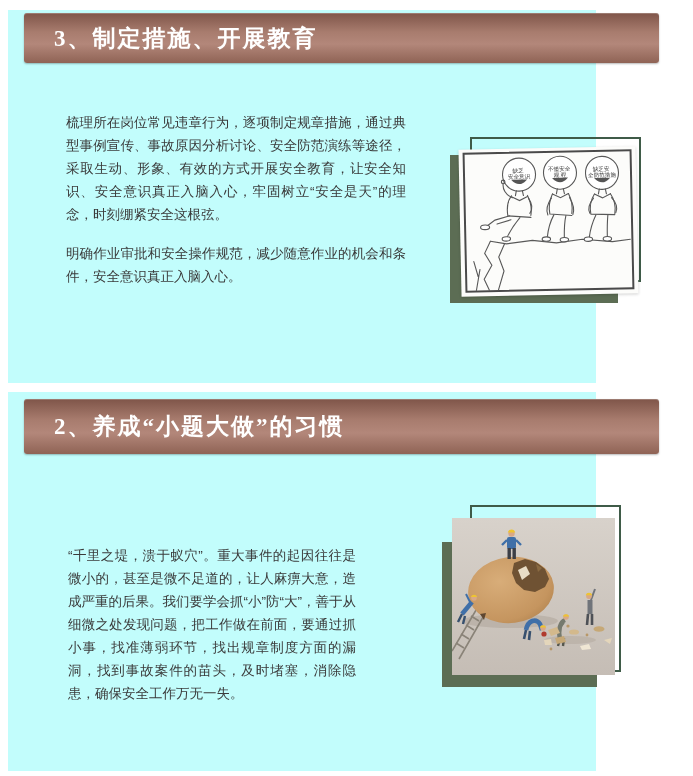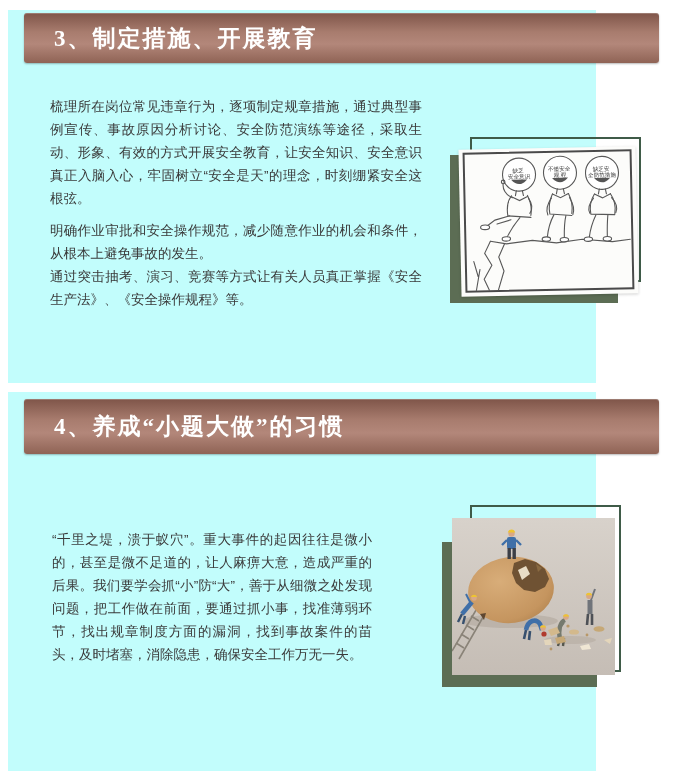--- a/index.html
+++ b/index.html
@@ -16,21 +16,21 @@
     box-shadow:inset 0 1px 0 rgba(255,255,255,.22), 0 1px 2px rgba(0,0,0,.28);
     color:#ffffff;display:flex;align-items:center;
     font-family:"Liberation Serif",serif;font-weight:bold;font-size:23px;letter-spacing:2px;
   }
   .panel-1 .header-bar{top:3px;height:50px;}
   .panel-2 .header-bar{top:7px;height:55px;}
   .header-bar span{padding-left:30px;white-space:nowrap;}
   .text-block{position:absolute;color:#3a3a3a;font-size:13.5px;line-height:23px;text-align:justify;}
   .panel-1 .text-block{left:42px;top:85px;width:372px;}
   .panel-2 .text-block{left:44px;top:136px;width:320px;}
-  .text-block p{margin:0;}
+  .text-block p{margin:16px;}
   .panel-1 .text-block p.first{margin-bottom:9px;}
   .art{position:absolute;}
   .art-1{left:442px;top:127px;width:193px;height:166px;}
   .art-2{left:432px;top:113px;width:185px;height:185px;}
   .outline-frame{position:absolute;border:2px solid #3f5b48;box-sizing:border-box;}
   .art-1 .outline-frame{left:20px;top:0;width:171px;height:145px;}
   .art-2 .outline-frame{left:30px;top:0;width:151px;height:167px;}
   .olive-square{position:absolute;background:#5c6d54;}
   .art-1 .olive-square{left:0;top:18px;width:168px;height:148px;}
   .art-2 .olive-square{left:2px;top:37px;width:155px;height:145px;}
@@ -44,22 +44,21 @@
 </style>
 </head>
 <body>
 
 <div class="panel panel-1">
   <div class="header-bar">
     <span>3、制定措施、开展教育</span>
   </div>
   <div class="text-block">
     <p class="first">梳理所在岗位常见违章行为，逐项制定规章措施，通过典型事例宣传、事故原因分析讨论、安全防范演练等途径，采取生动、形象、有效的方式开展安全教育，让安全知识、安全意识真正入脑入心，牢固树立“安全是天”的理念，时刻绷紧安全这根弦。</p>
-    <p>明确作业审批和安全操作规范，减少随意作业的机会和条件，从根本上避免事故的发生。</p>
-    <p>通过突击抽考、演习、竞赛等方式让有关人员真正掌握《安全生产法》、《安全操作规程》等。</p>
+    <p>明确作业审批和安全操作规范，减少随意作业的机会和条件，安全意识真正入脑入心。</p>
   </div>
   <div class="art art-1">
     <div class="outline-frame"></div>
     <div class="olive-square"></div>
     <div class="paper">
       <svg width="177" height="147" viewBox="0 0 177 147">
 
         <rect x="5" y="4" width="167" height="138" fill="none" stroke="#4a4a4a" stroke-width="2"></rect>
         <g stroke="#585858" stroke-width="1.1" fill="none" stroke-linecap="round">
 
@@ -116,21 +115,21 @@
           <tspan x="143" y="24">缺乏安</tspan>
           <tspan x="143" y="30">全防范措施</tspan>
         </text>
       </svg>
     </div>
   </div>
 </div>
 
 <div class="panel panel-2">
   <div class="header-bar">
-    <span>4、养成“小题大做”的习惯</span>
+    <span>2、养成“小题大做”的习惯</span>
   </div>
   <div class="text-block">
     <p>“千里之堤，溃于蚁穴”。重大事件的起因往往是微小的，甚至是微不足道的，让人麻痹大意，造成严重的后果。我们要学会抓“小”防“大”，善于从细微之处发现问题，把工作做在前面，要通过抓小事，找准薄弱环节，找出规章制度方面的漏洞，找到事故案件的苗头，及时堵塞，消除隐患，确保安全工作万无一失。</p>
   </div>
   <div class="art art-2">
     <div class="outline-frame"></div>
     <div class="olive-square"></div>
     <div class="photo">
       <svg width="163" height="157" viewBox="0 0 163 157">
         <defs>

